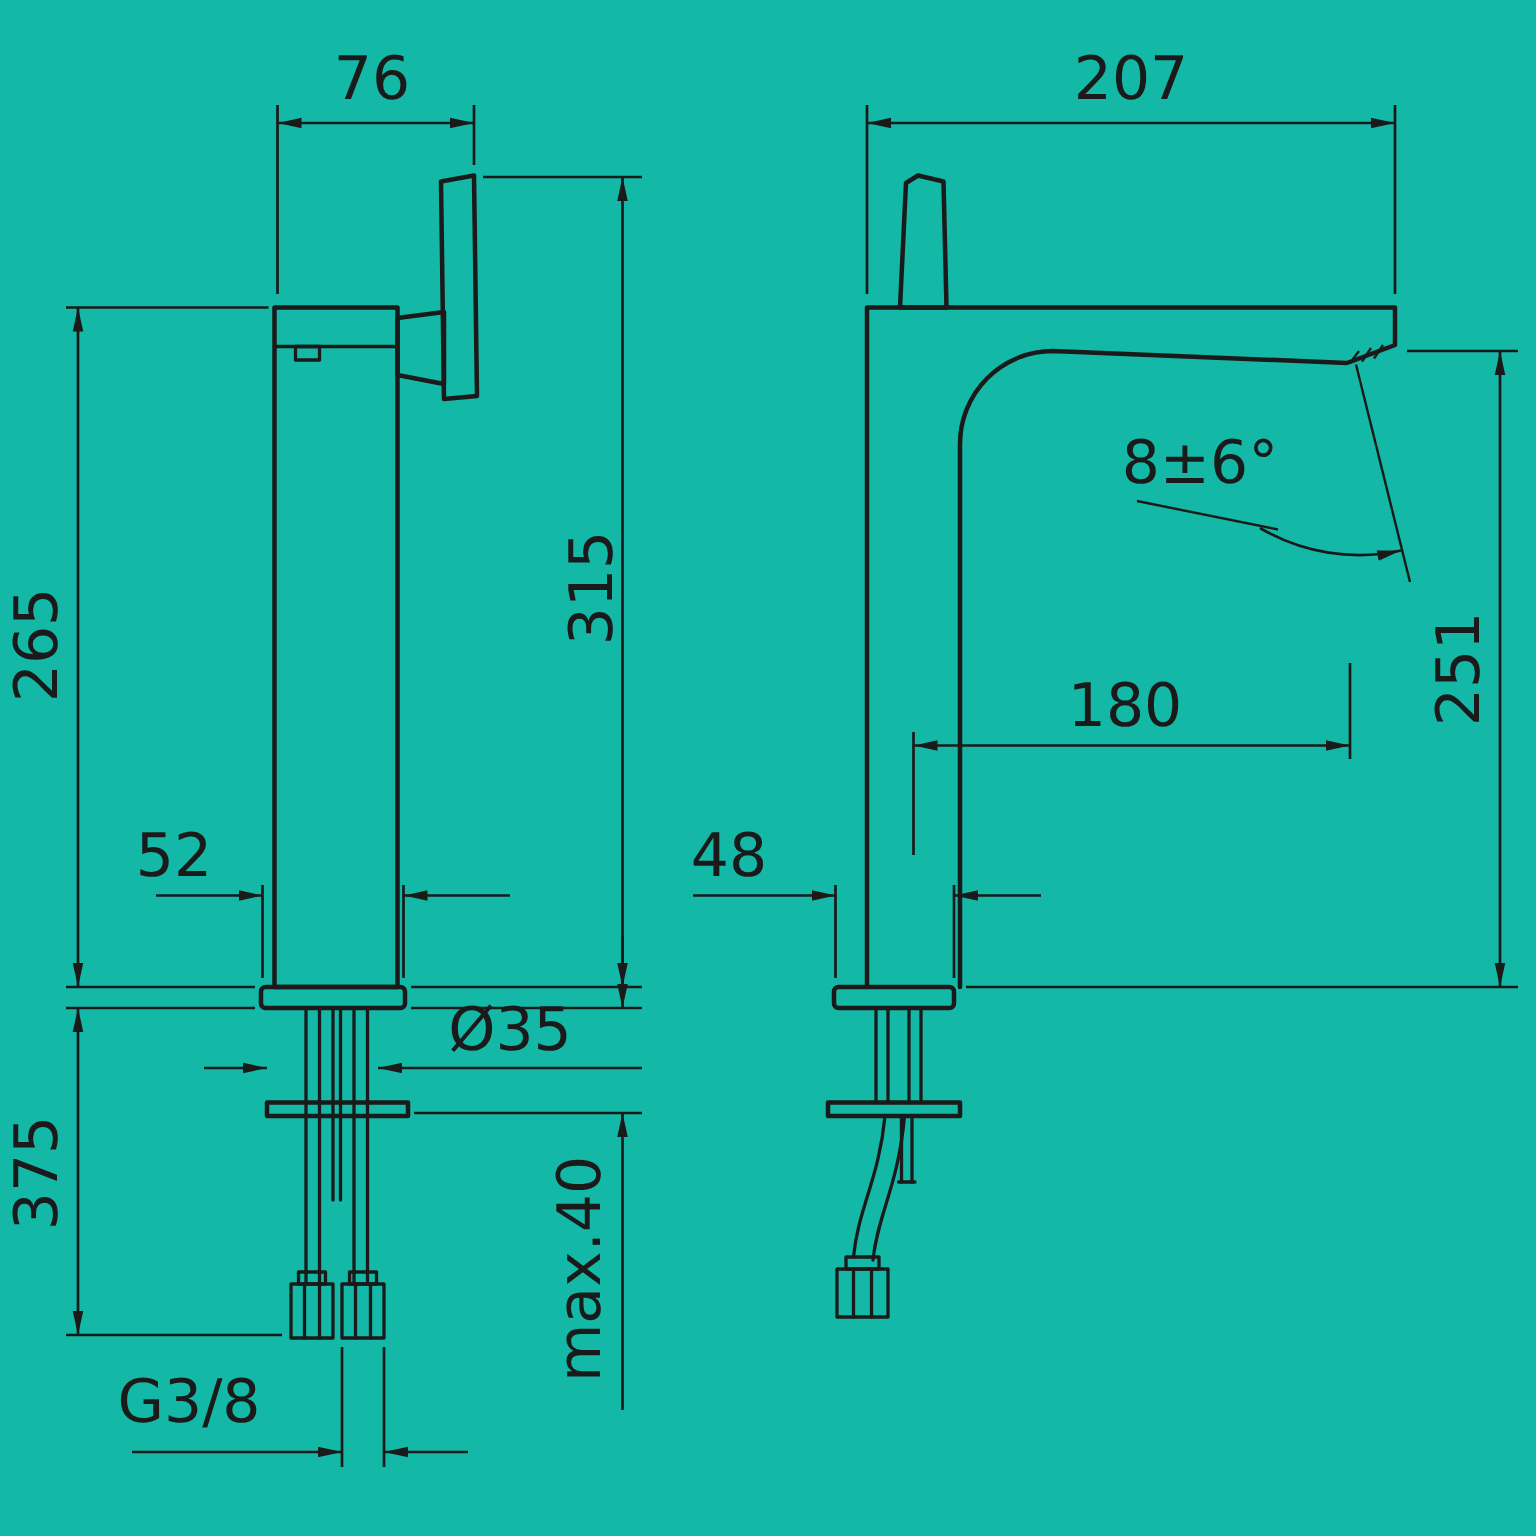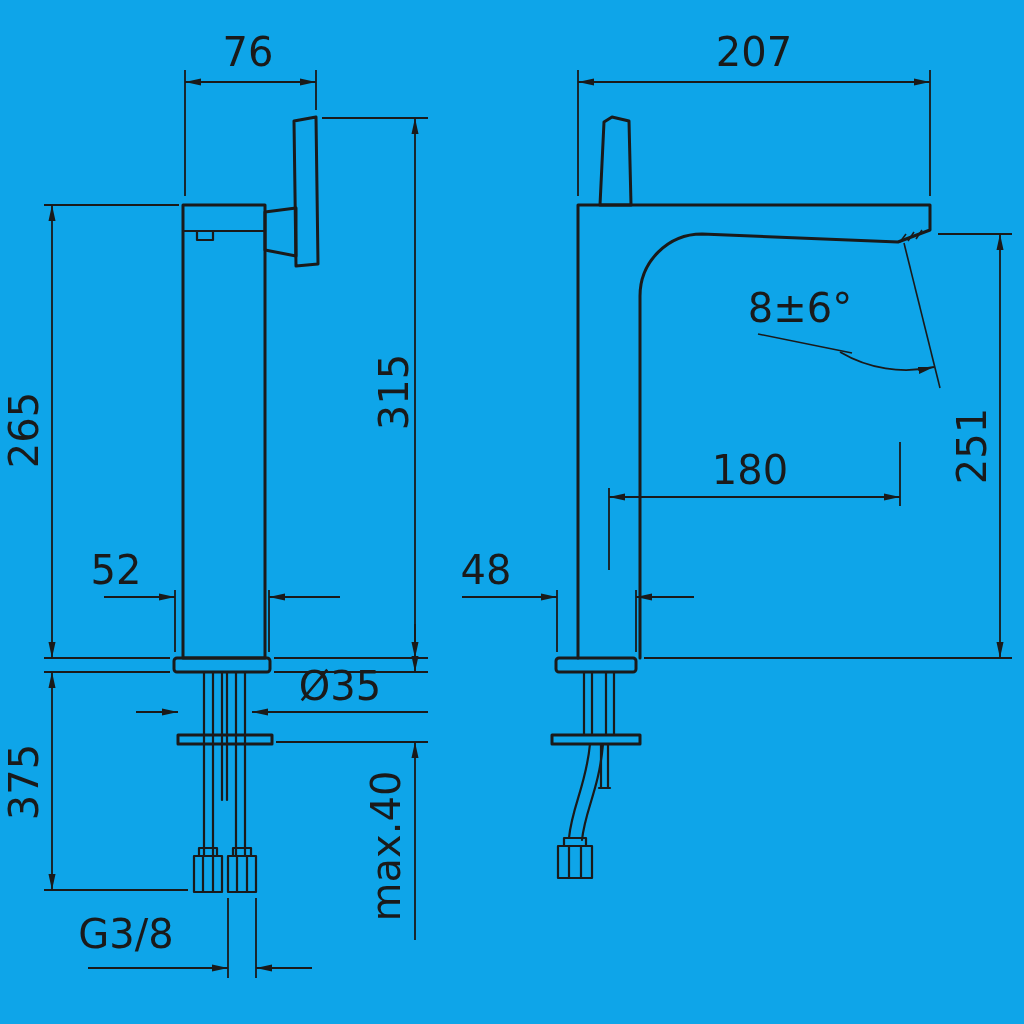--- a/index.html
+++ b/index.html
@@ -1,16 +1,16 @@
 <!DOCTYPE html>
 <html><head>
 <meta charset="utf-8">
 <style>
   html,body{margin:0;padding:0;background:#ffffff;}
-  .stage{width:1024px;height:1024px;position:relative;background:#0ea5e9;overflow:hidden;}
+  .stage{width:1024px;height:1024px;position:relative;background:#14b8a6;overflow:hidden;}
   svg{display:block;}
   .obj{fill:none;stroke:#1a1a1a;stroke-width:3;stroke-linejoin:round;stroke-linecap:round;}
   .obj2{fill:none;stroke:#1a1a1a;stroke-width:2.2;stroke-linejoin:round;stroke-linecap:round;}
   .thin{fill:none;stroke:#1a1a1a;stroke-width:1.6;}
   .dim{fill:none;stroke:#1a1a1a;stroke-width:1.8;}
   .lbl{font-family:"DejaVu Sans","Liberation Sans",sans-serif;font-size:40px;fill:#1a1a1a;text-anchor:middle;}
 </style>
 </head>
 <body>
 

